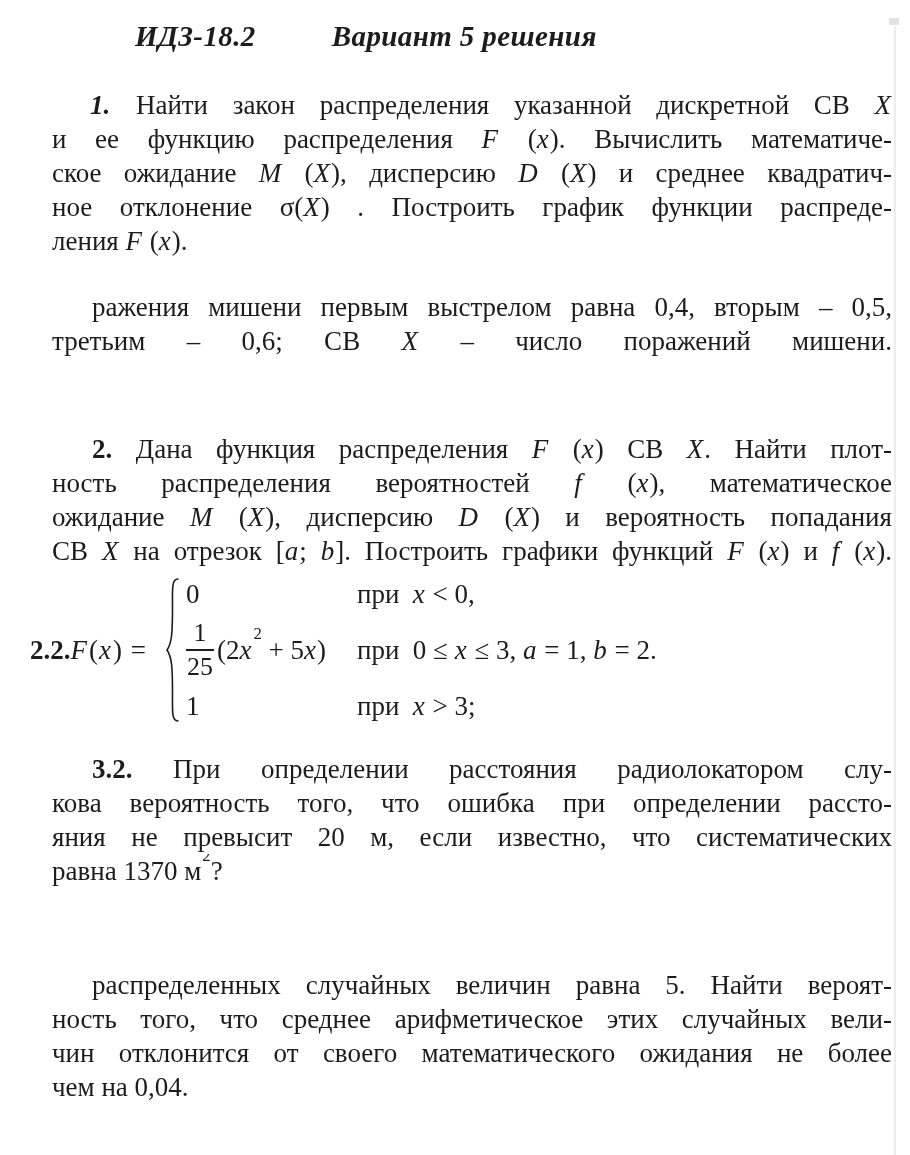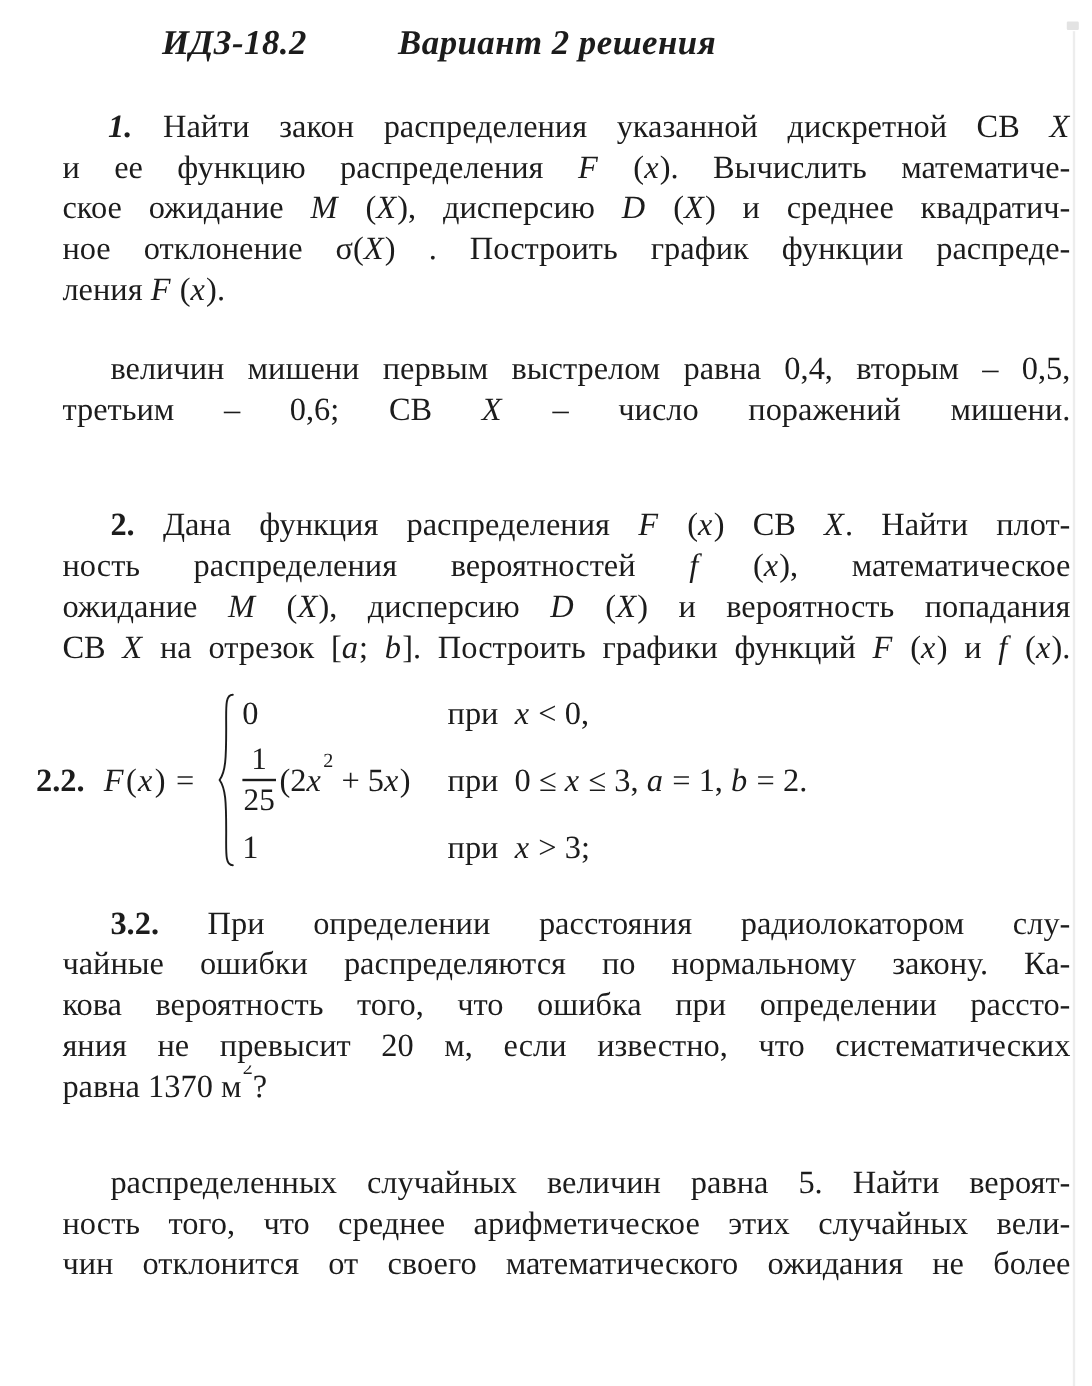--- a/index.html
+++ b/index.html
@@ -40,34 +40,34 @@
   }
   .para .line{
     text-align:justify;text-align-last:justify;
     height:34px;overflow:hidden;margin-left:34px;
   }
   .para .line.last{text-align-last:left;}
   .para .line:first-child{text-indent:40px;}
   .p1{top:88px;}
   .p1 .line:first-child{text-indent:38px;}
   .p12{top:290px;}
-  .p2{top:420px;}
+  .p2{top:432px;}
   .p32{top:752px;}
   .p42{top:968px;}
   sup{font-size:.62em;position:relative;top:-.55em;line-height:0;margin-left:1px;}
   i{padding-right:1px;}
 
   
   .formula{
     position:absolute;left:30px;top:574px;height:152px;
     display:flex;align-items:center;
     font-size:27px;white-space:nowrap;
   }
   .flabel{font-weight:bold;}
-  .flhs{margin-left:16px;letter-spacing:1px;font-family:Liberation Serif, serif;}
+  .flhs{letter-spacing:1px;font-family:Liberation Serif, serif;}
   .brace{margin-left:17px;flex:none;}
   .cases{
     display:grid;
     grid-template-columns:171px auto;
     grid-template-rows:40px 72px 40px;
     align-items:center;
     margin-left:6px;
   }
   .expr{display:flex;align-items:center;}
   .frac{
@@ -80,33 +80,33 @@
 </style>
 </head>
 <body>
 
 <div class="page">
   <div class="edge"></div>
   <div class="edge-cap"></div>
 
   <div class="title">
     <span>ИДЗ-18.2</span>
-    <span>Вариант 2 решения</span>
+    <span>Вариант 5 решения</span>
   </div>
 
   <div class="para p1">
       <div class="line"><b><i>1.</i></b> Найти закон распределения указанной дискретной СВ <i>X</i></div>
       <div class="line">и ее функцию распределения <i>F</i> (<i>x</i>). Вычислить математиче-</div>
       <div class="line">ское ожидание <i>M</i> (<i>X</i>), дисперсию <i>D</i> (<i>X</i>) и среднее квадратич-</div>
       <div class="line">ное отклонение σ(<i>X</i>) . Построить график функции распреде-</div>
       <div class="line last">ления <i>F</i> (<i>x</i>).</div>
     </div>
 
   <div class="para p12">
-      <div class="line">величин мишени первым выстрелом равна 0,4, вторым – 0,5,</div>
+      <div class="line">ражения мишени первым выстрелом равна 0,4, вторым – 0,5,</div>
       <div class="line">третьим – 0,6; СВ <i>X</i> – число поражений мишени.</div>
     </div>
 
   <div class="para p2">
       <div class="line"><b>2.</b> Дана функция распределения <i>F</i> (<i>x</i>) СВ <i>X</i>. Найти плот-</div>
       <div class="line">ность распределения вероятностей <i>f</i> (<i>x</i>), математическое</div>
       <div class="line">ожидание <i>M</i> (<i>X</i>), дисперсию <i>D</i> (<i>X</i>) и вероятность попадания</div>
       <div class="line">СВ <i>X</i> на отрезок [<i>a</i>; <i>b</i>]. Построить графики функций <i>F</i> (<i>x</i>) и <i>f</i> (<i>x</i>).</div>
     </div>
 
@@ -128,24 +128,24 @@
         <span class="poly">(2<i>x</i><sup>2</sup> + 5<i>x</i>)</span>
       </div>
       <div class="cond">при&nbsp;&nbsp;0 ≤ <i>x</i> ≤ 3, <i>a</i> = 1, <i>b</i> = 2.</div>
       <div class="expr">1</div>
       <div class="cond">при&nbsp;&nbsp;<i>x</i> &gt; 3;</div>
     </div>
   </div>
 
   <div class="para p32">
       <div class="line"><b>3.2.</b> При определении расстояния радиолокатором слу-</div>
-      <div class="line">чайные ошибки распределяются по нормальному закону. Ка-</div>
       <div class="line">кова вероятность того, что ошибка при определении рассто-</div>
       <div class="line">яния не превысит 20 м, если известно, что систематических</div>
       <div class="line last">равна 1370 м<sup>2</sup>?</div>
     </div>
 
   <div class="para p42">
       <div class="line">распределенных случайных величин равна 5. Найти вероят-</div>
       <div class="line">ность того, что среднее арифметическое этих случайных вели-</div>
       <div class="line">чин отклонится от своего математического ожидания не более</div>
+      <div class="line last">чем на 0,04.</div>
     </div>
 </div>
 
 </body></html>

